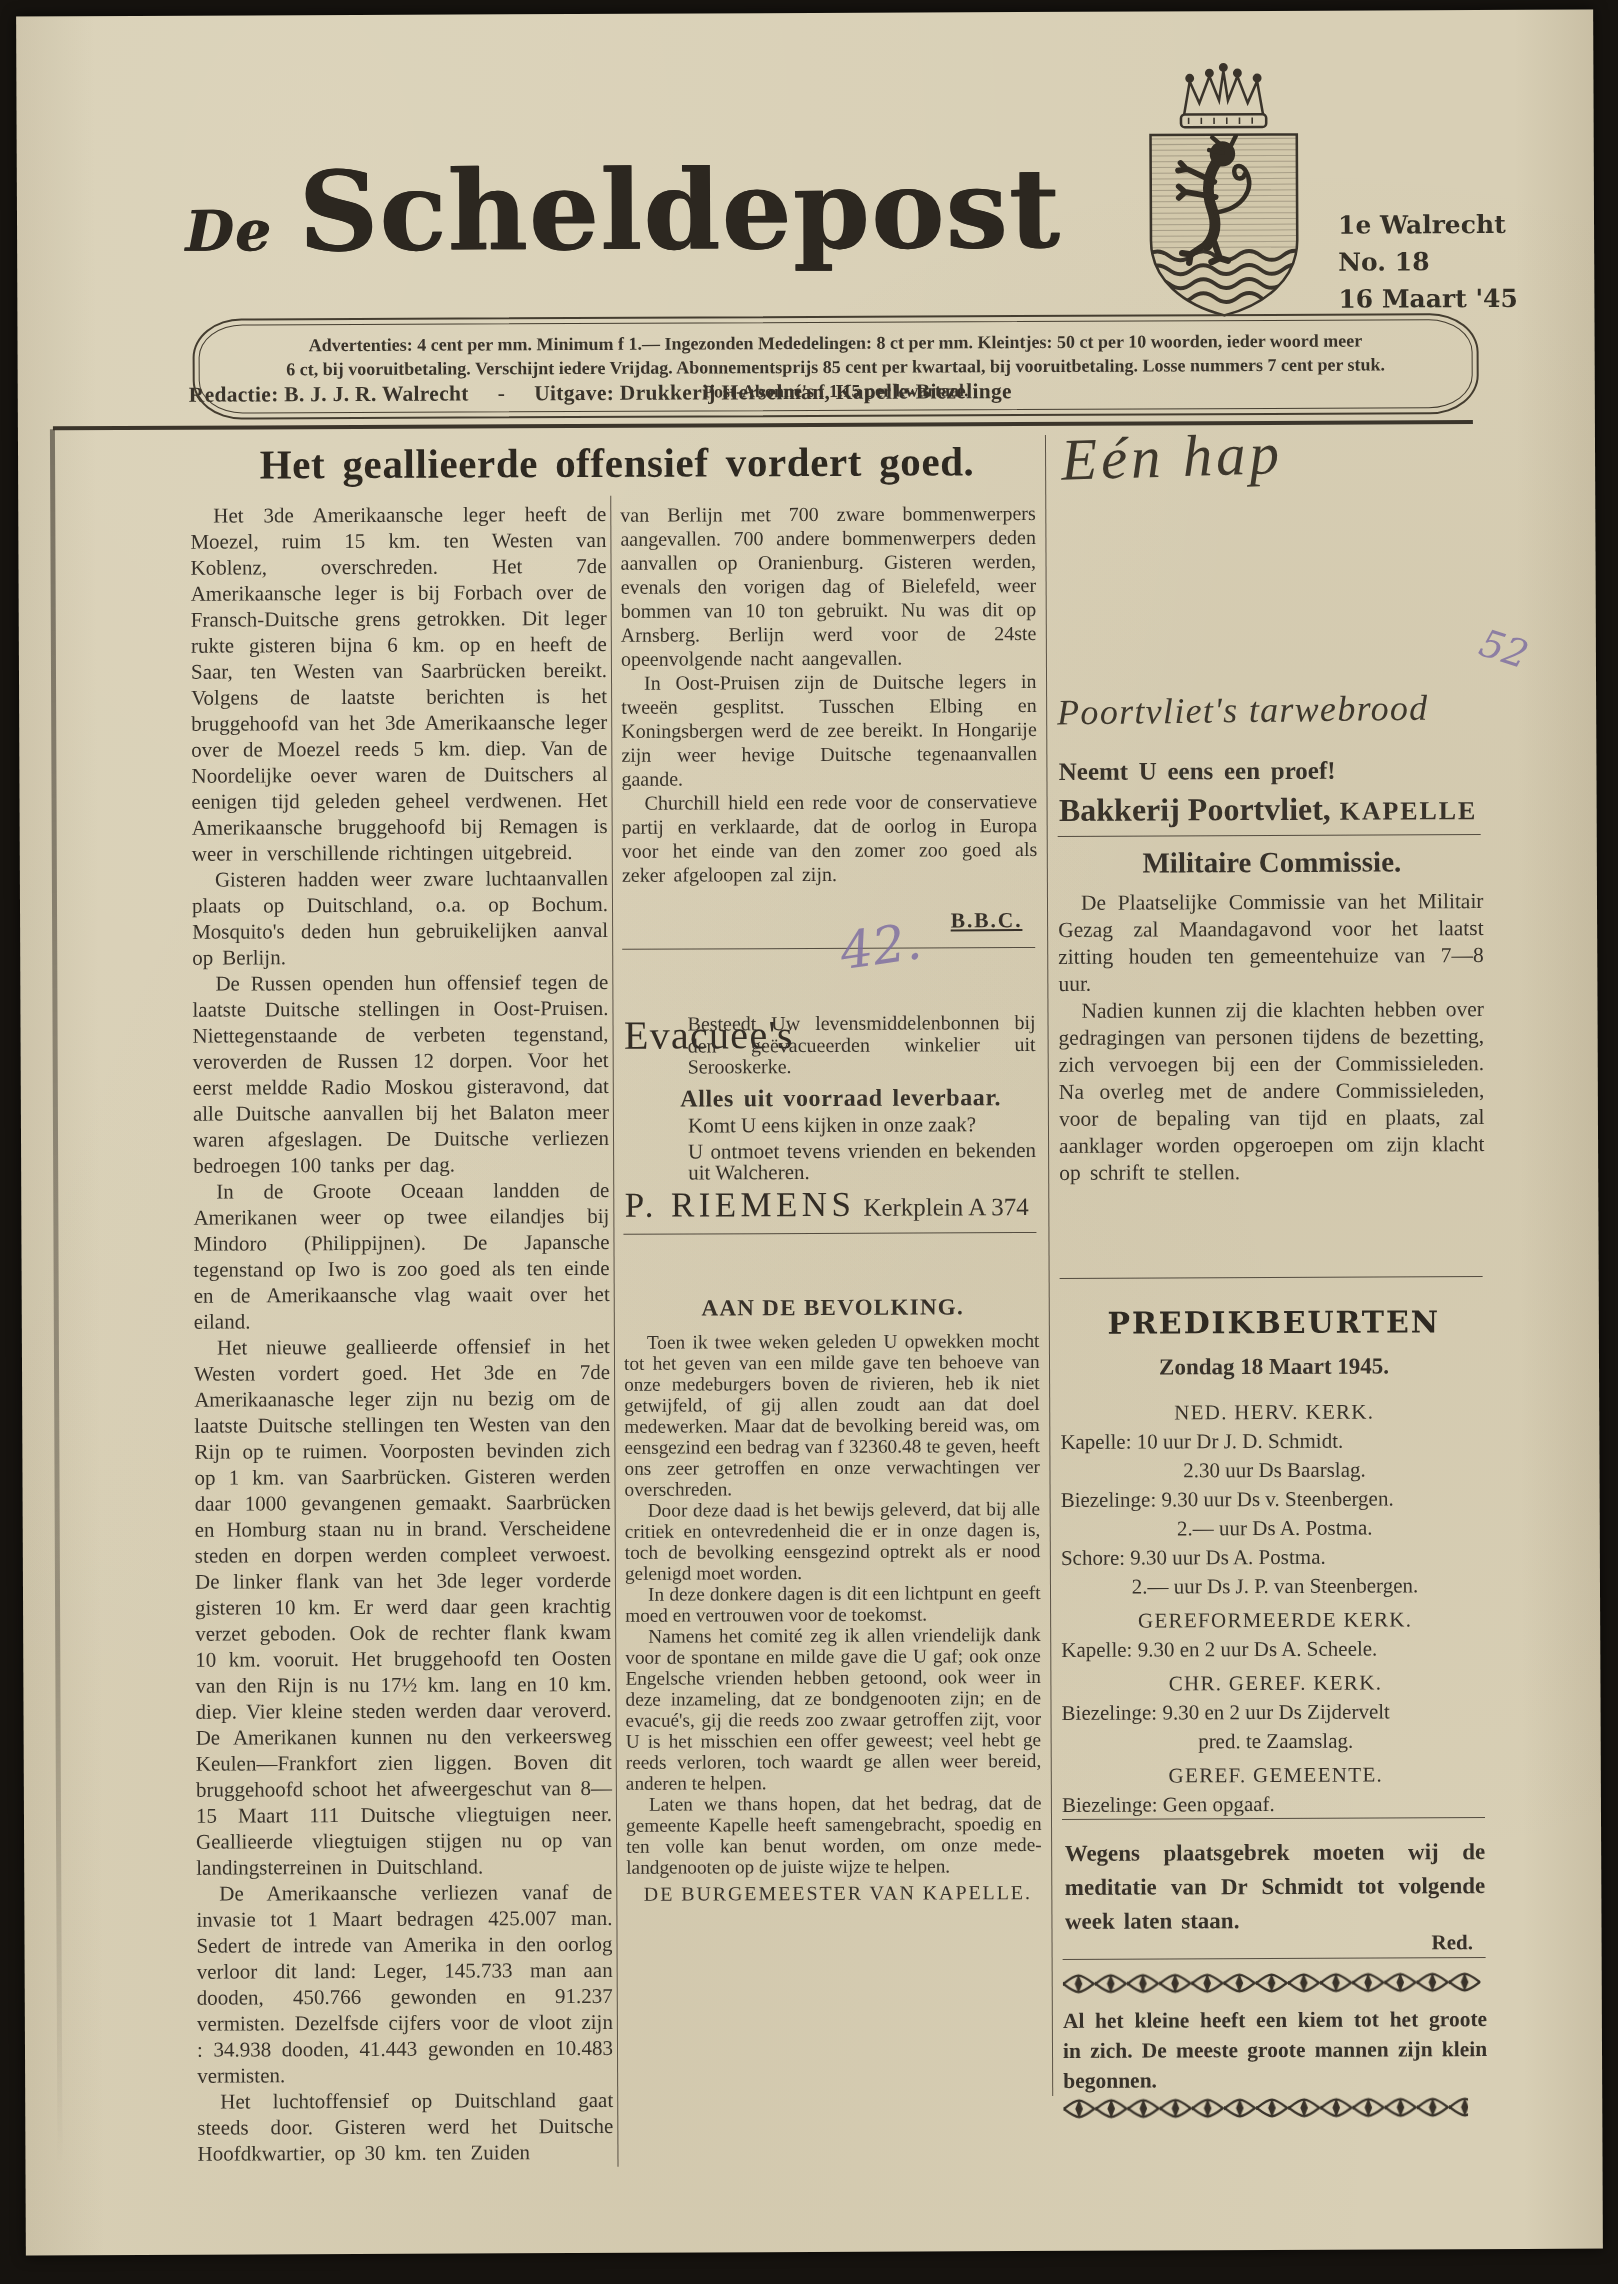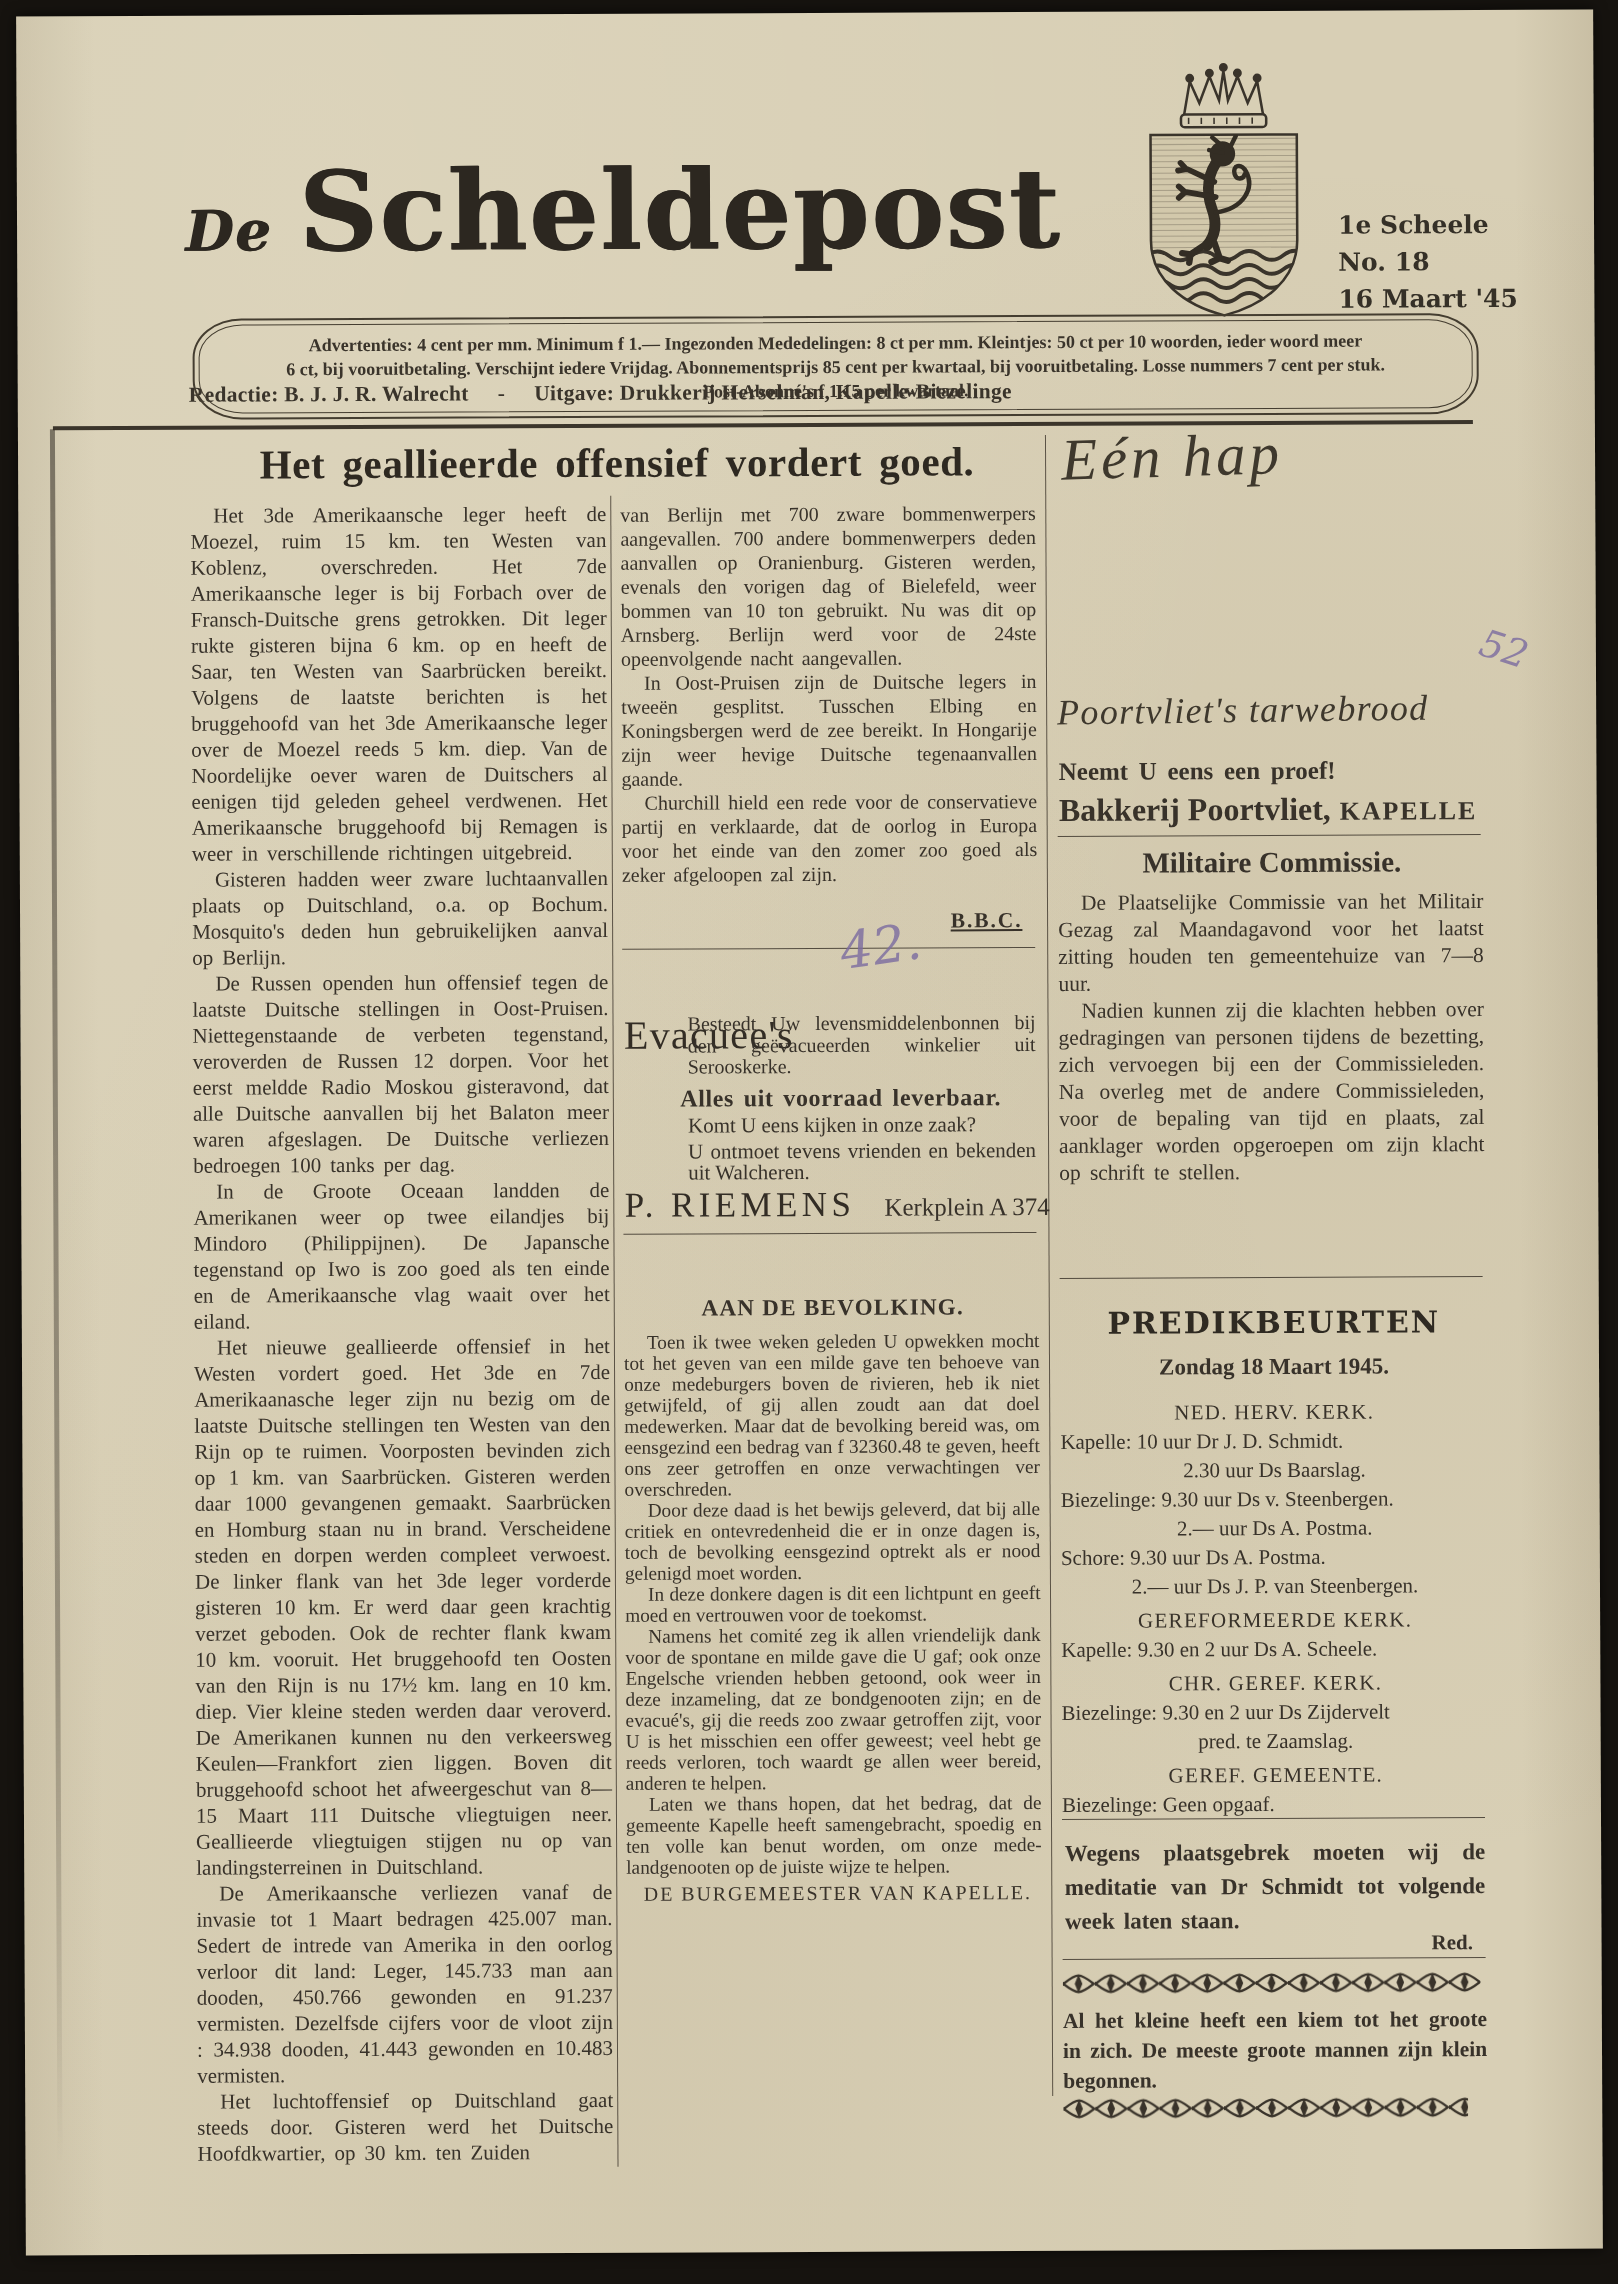--- a/index.html
+++ b/index.html
@@ -64,21 +64,21 @@
   .r-a { top:935px; }
   .evac-head { top:998px; left:1.3px; font-size:40px; letter-spacing:1.3px; color:#332d25; }
   .evac-body { top:1000px; left:65px; right:5px; font-size:20px; line-height:21.5px; text-align:justify; }
   .evac-body .eb1 { margin:0; }
   .evac-bold { margin:10px 0 5px -7.6px; font-size:24px; font-weight:bold; letter-spacing:0.6px;
                word-spacing:3.2px; white-space:nowrap; }
   .evac-l3 { margin-top:6.3px; font-size:21px; }
   .evac-l4 { margin-top:3.8px; font-size:21px; line-height:21.5px; }
   .riemens { top:1172px; left:1.3px; white-space:nowrap; }
   .riemens-name { font-size:35px; letter-spacing:4.4px; color:#332d25; }
-  .riemens-addr { font-size:25px; margin-left:29px; }
+  .riemens-addr { font-size:25px; margin-left:8px; }
   .r-b { top:1220px; }
   .bev-head { top:1282px; left:0; right:0; text-align:center; font-weight:bold;
               font-size:23px; letter-spacing:1.3px; }
   .bev-body { top:1318px; left:0; right:2.5px; font-size:19.3px; line-height:21px; text-align:justify; }
   .bev-sig { margin-top:6.3px; text-align:right; padding-right:10px; letter-spacing:1.9px;
              font-size:20px; text-indent:0 !important; }
 
   .script1 { top:411px; left:5px; font-size:59px; font-style:italic; letter-spacing:3.8px;
              color:#3e382d; transform:rotate(-1.5deg); white-space:nowrap; }
   .poort-mid { top:510px; left:108px; font-size:30px; line-height:47px; letter-spacing:0.6px;
@@ -123,21 +123,21 @@
 <div class="stage">
   <div class="paper">
 
     <div class="mast-title">
       <span class="t-de">De</span><span class="t-main">Scheldepost</span>
     </div>
     <div class="mast-sub">
       <span>Redactie: B. J. J. R. Walrecht</span><span class="sep">-</span><span>Uitgave: Drukkerij Herselman, Kapelle-Biezelinge</span>
     </div>
     <div class="issue">
-      <div>1e Scheele</div>
+      <div>1e Walrecht</div>
       <div>No. 18</div>
       <div>16 Maart '45</div>
     </div>
 
     <svg class="arms" viewBox="0 0 330 412">
       <defs>
           <clipPath id="shieldClip">
             <path d="M50 122 H280 V288 C280 350 228 390 165 406 C102 390 50 350 50 288 Z"></path>
           </clipPath>
         </defs>

